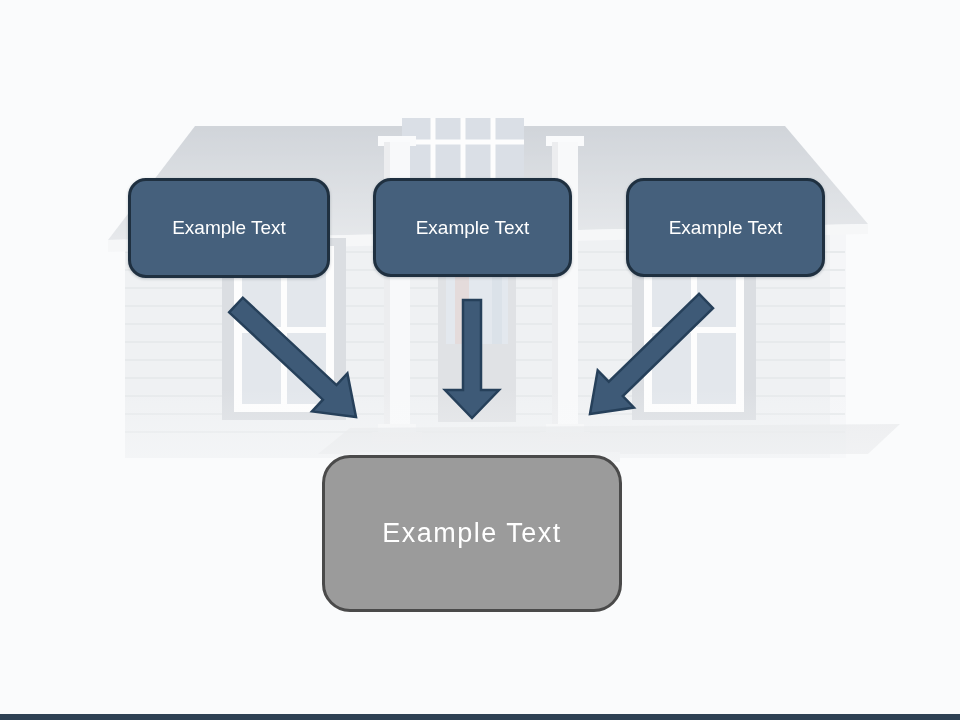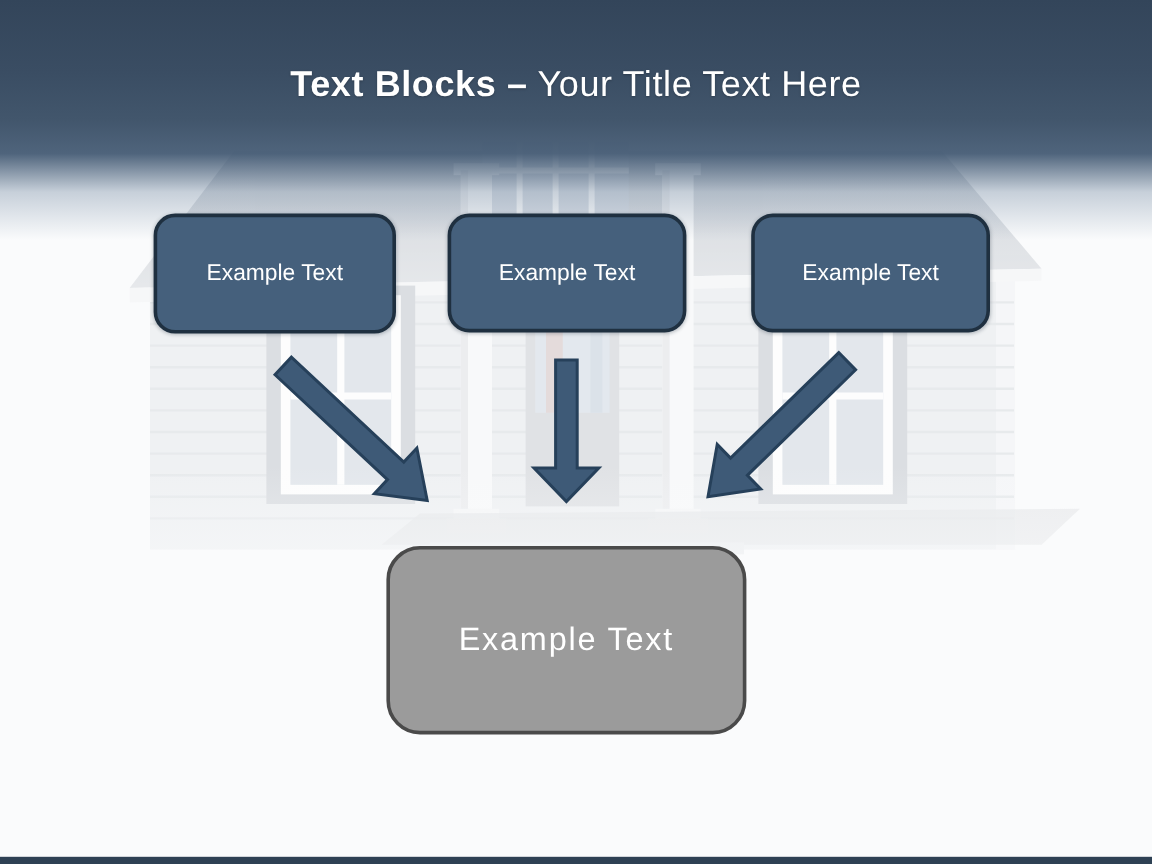--- a/index.html
+++ b/index.html
@@ -129,23 +129,20 @@
       <rect x="546" y="424" width="38" height="9" fill="#f2f3f5"></rect>
       <rect x="540" y="432" width="50" height="12" fill="#eff0f2"></rect>
 
       <polygon points="350,428 900,424 868,454 318,454" fill="#d8dbde" opacity="0.75"></polygon>
       <rect x="358" y="452" width="262" height="10" fill="#e4e6e9"></rect>
     </g>
   </svg>
 
   <div class="fade-bottom"></div>
 
-  <div class="header">
-    <h1 class="title"><span class="bold">Text Blocks –</span><span> Your Title Text Here</span></h1>
-  </div>
 
   <svg class="arrows" width="960" height="720" viewBox="0 0 960 720">
     <g fill="#3e5a77" stroke="#26405a" stroke-width="2.5" stroke-linejoin="miter">
       <polygon points="229.2,312.3 322.9,399.7 312.0,411.4 356,417 347.4,373.4 336.5,385.1 242.8,297.7"></polygon>
       <polygon points="463,300 463,390 445,390 472,418 499,390 481,390 481,300"></polygon>
       <polygon points="699.0,293.8 608.8,381.7 597.7,370.3 590,414 633.9,407.5 622.8,396.1 713.0,308.2"></polygon>
     </g>
   </svg>
 
   <div class="block block-1">

